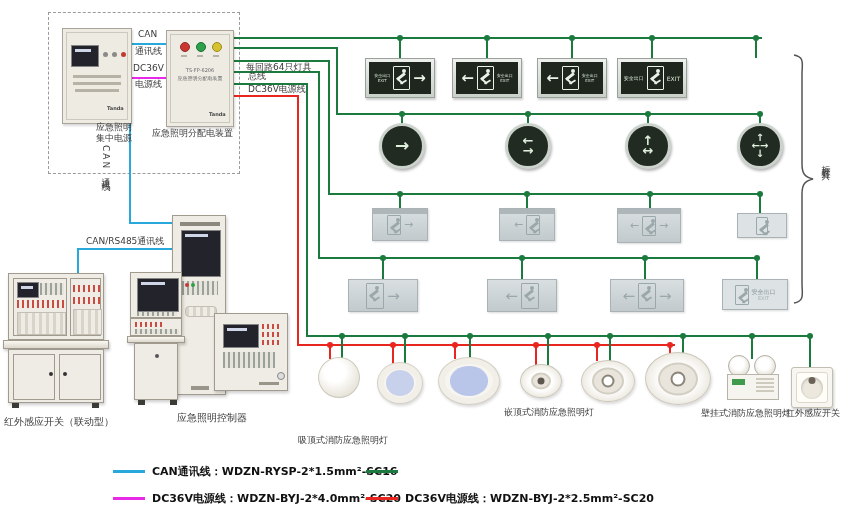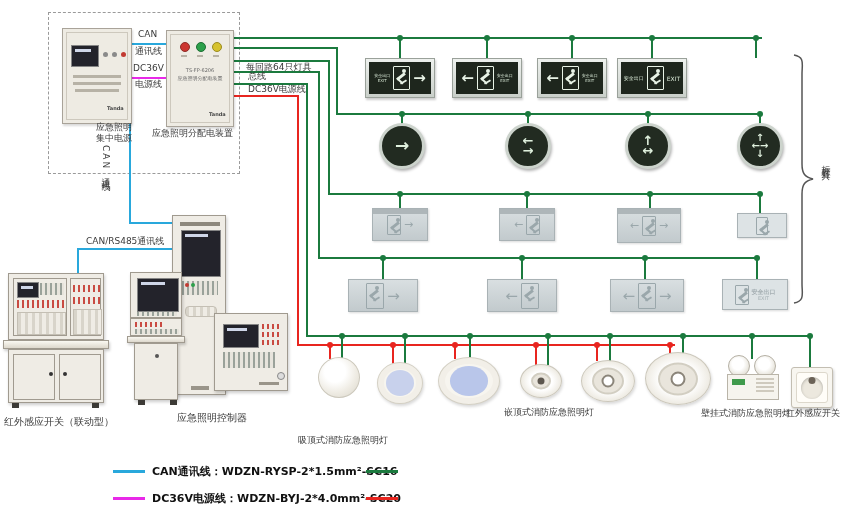--- a/index.html
+++ b/index.html
@@ -434,14 +434,15 @@
     </div>
   </div>
   <div class="lbl big" style="left:177px;top:412px;">应急照明控制器</div>
 
   <div class="leg-sw sw-can" style="left:113px;top:470px;"></div>
   <div class="leg-t" style="left:152px;top:464px;">CAN通讯线：WDZN-RYSP-2*1.5mm²-SC16</div>
   <div class="leg-sw sw-bus" style="left:366px;top:470px;"></div>
   <div class="leg-sw sw-dcm" style="left:113px;top:497px;"></div>
   <div class="leg-t" style="left:152px;top:491px;">DC36V电源线：WDZN-BYJ-2*4.0mm²-SC20</div>
   <div class="leg-sw sw-dcr" style="left:366px;top:497px;"></div>
+  <div class="leg-t" style="left:405px;top:491px;">DC36V电源线：WDZN-BYJ-2*2.5mm²-SC20</div>
 
 </div>
 
 </body></html>

